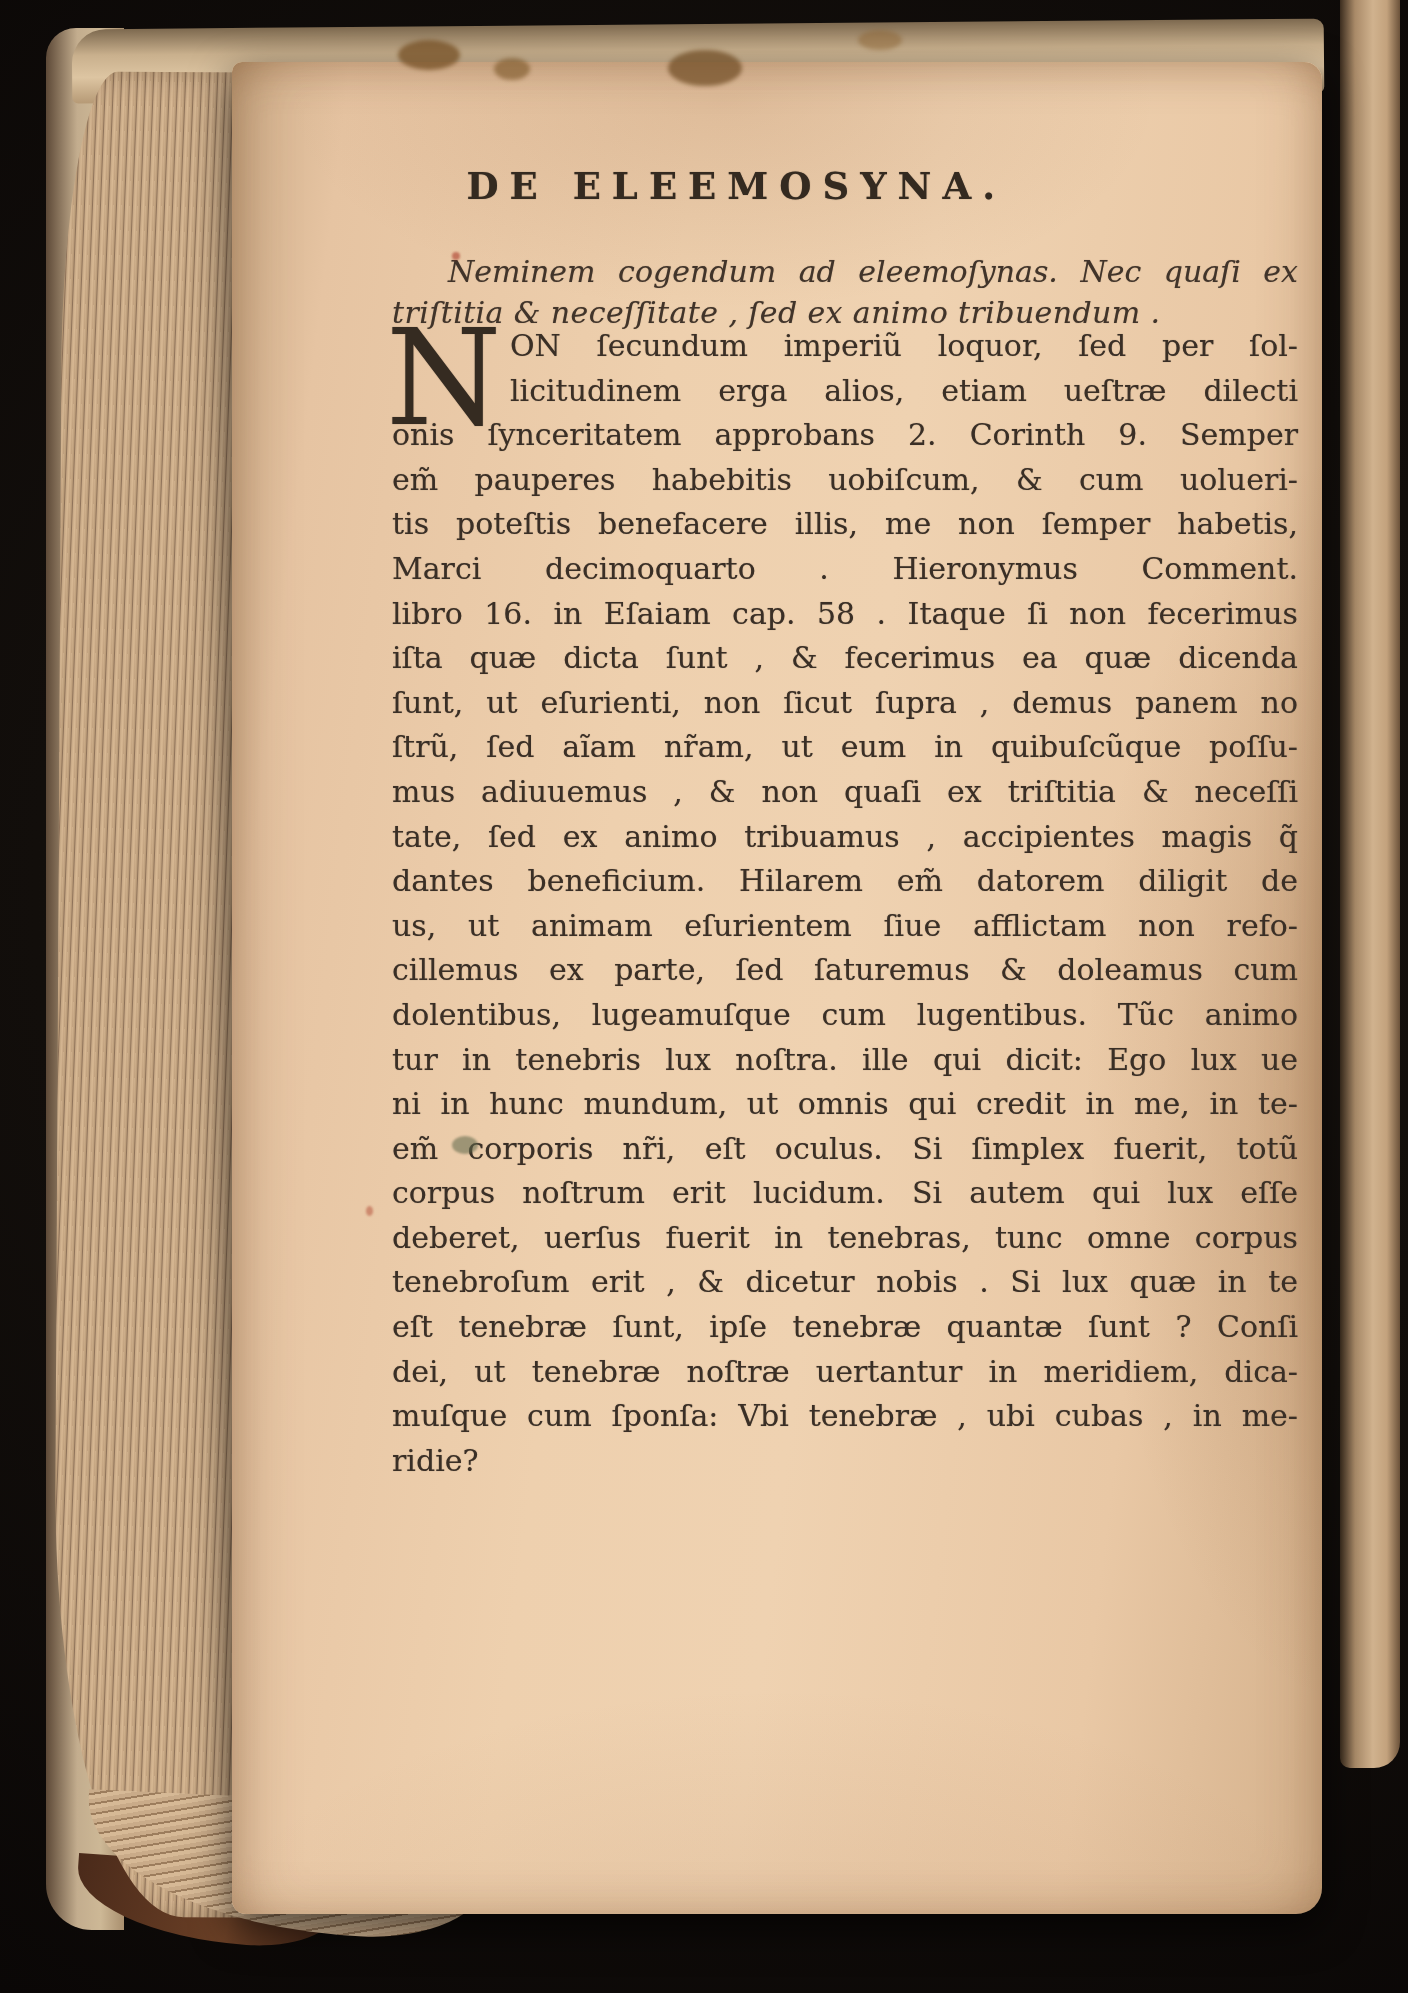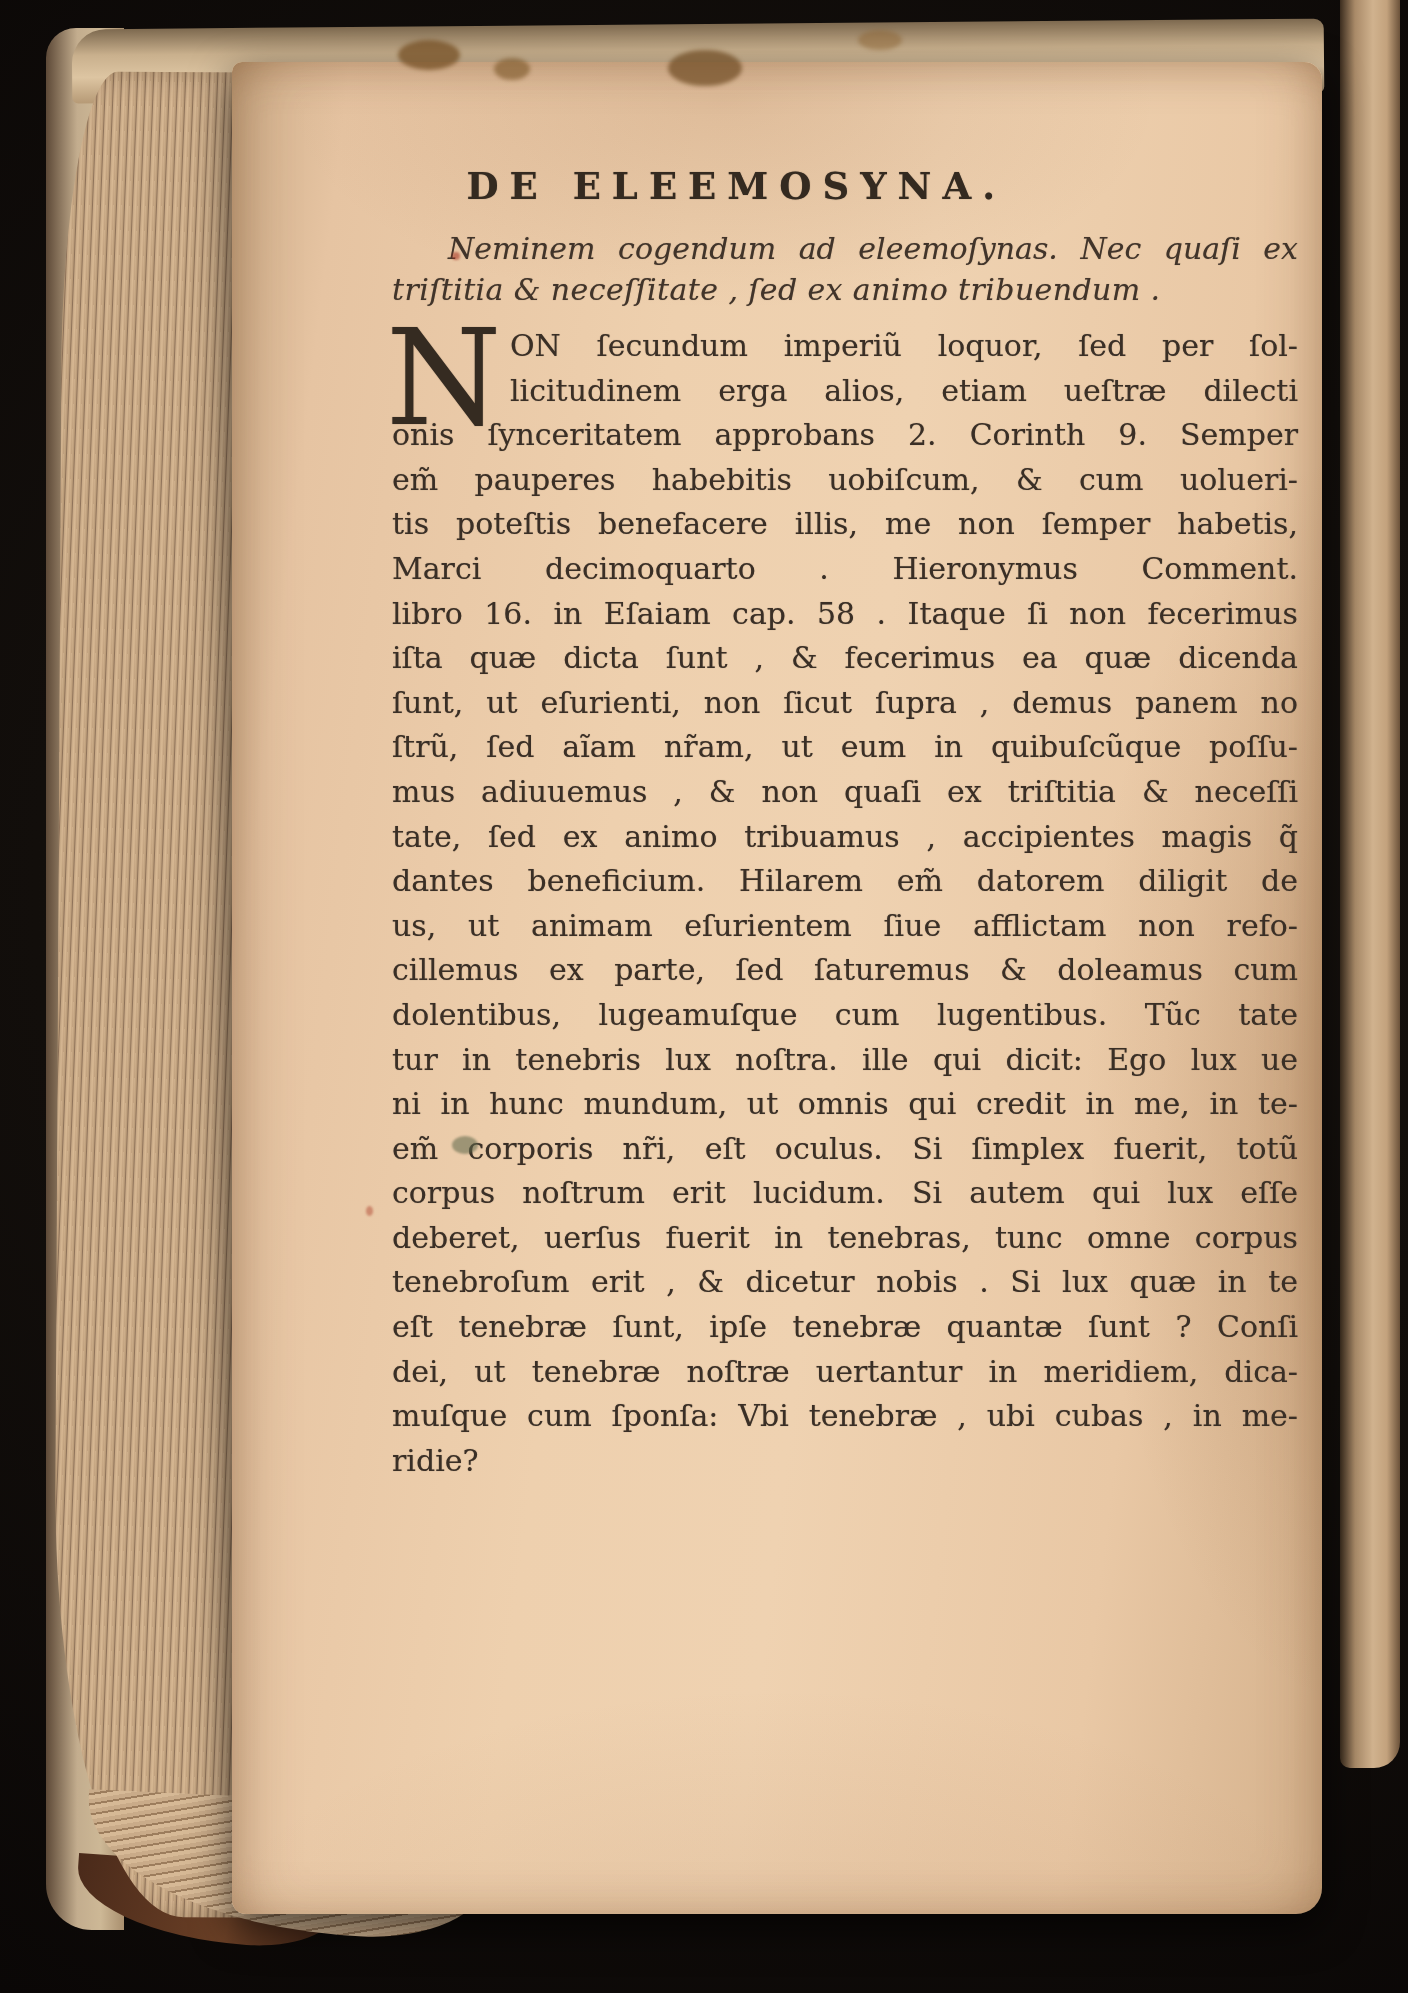--- a/index.html
+++ b/index.html
@@ -61,21 +61,21 @@
 
   
   .text-block{left:160px;top:0;width:906px;height:1700px;color:#3a2f26;}
   .text-block *{position:static;}
   .heading{position:absolute;top:102px;left:0;width:76%;text-align:center;
     font-size:37px;font-weight:bold;letter-spacing:11px;color:#342a20;
     text-shadow:0 0 1px rgba(52,42,32,.55);white-space:nowrap;}
   .summary{position:absolute;top:166px;left:0;width:100%;
     font-style:italic;font-size:30px;line-height:41px;color:#41342a;
     text-shadow:0 0 1px rgba(58,47,38,.4);}
-  .summary .s0{text-indent:56px;text-align:justify;text-align-last:justify;}
+  .summary .s0{text-indent:56px;text-align:justify;text-align-last:justify;margin-top:23px;}
   .summary .s1{text-align:left;letter-spacing:.4px;}
   .bodytxt{position:absolute;top:262px;left:0;width:100%;
     font-size:30px;line-height:44.6px;text-shadow:0 0 1px rgba(58,47,38,.42);}
   .dropcap{position:absolute;left:-6px;top:0px;font-size:132px;line-height:108px;
     color:#352b21;text-shadow:0 0 1px rgba(52,42,32,.6);}
   .line{text-align:justify;text-align-last:justify;height:44.6px;overflow:visible;}
   .line.ind{padding-left:118px;}
   .line.last{text-align:left;text-align-last:left;}
 </style>
 </head>
@@ -108,21 +108,21 @@
         <div class="line">Marci decimoquarto . Hieronymus Comment.</div>
         <div class="line">libro 16. in Eſaiam cap. 58 . Itaque ſi non fecerimus</div>
         <div class="line">iſta quæ dicta ſunt , &amp; fecerimus ea quæ dicenda</div>
         <div class="line">ſunt, ut eſurienti, non ſicut ſupra , demus panem no</div>
         <div class="line">ſtrũ, ſed aĩam nr̃am, ut eum in quibuſcũque poſſu-</div>
         <div class="line">mus adiuuemus , &amp; non quaſi ex triſtitia &amp; neceſſi</div>
         <div class="line">tate, ſed ex animo tribuamus , accipientes magis q̃</div>
         <div class="line">dantes beneficium. Hilarem em̃ datorem diligit de</div>
         <div class="line">us, ut animam eſurientem ſiue afflictam non refo-</div>
         <div class="line">cillemus ex parte, ſed ſaturemus &amp; doleamus cum</div>
-        <div class="line">dolentibus, lugeamuſque cum lugentibus. Tũc tate</div>
+        <div class="line">dolentibus, lugeamuſque cum lugentibus. Tũc animo</div>
         <div class="line">tur in tenebris lux noſtra. ille qui dicit: Ego lux ue</div>
         <div class="line">ni in hunc mundum, ut omnis qui credit in me, in te-</div>
         <div class="line">em̃ corporis nr̃i, eſt oculus. Si ſimplex fuerit, totũ</div>
         <div class="line">corpus noſtrum erit lucidum. Si autem qui lux eſſe</div>
         <div class="line">deberet, uerſus fuerit in tenebras, tunc omne corpus</div>
         <div class="line">tenebroſum erit , &amp; dicetur nobis . Si lux quæ in te</div>
         <div class="line">eſt tenebræ ſunt, ipſe tenebræ quantæ ſunt ? Conſi</div>
         <div class="line">dei, ut tenebræ noſtræ uertantur in meridiem, dica-</div>
         <div class="line">muſque cum ſponſa: Vbi tenebræ , ubi cubas , in me-</div>
         <div class="line last">ridie?</div>

